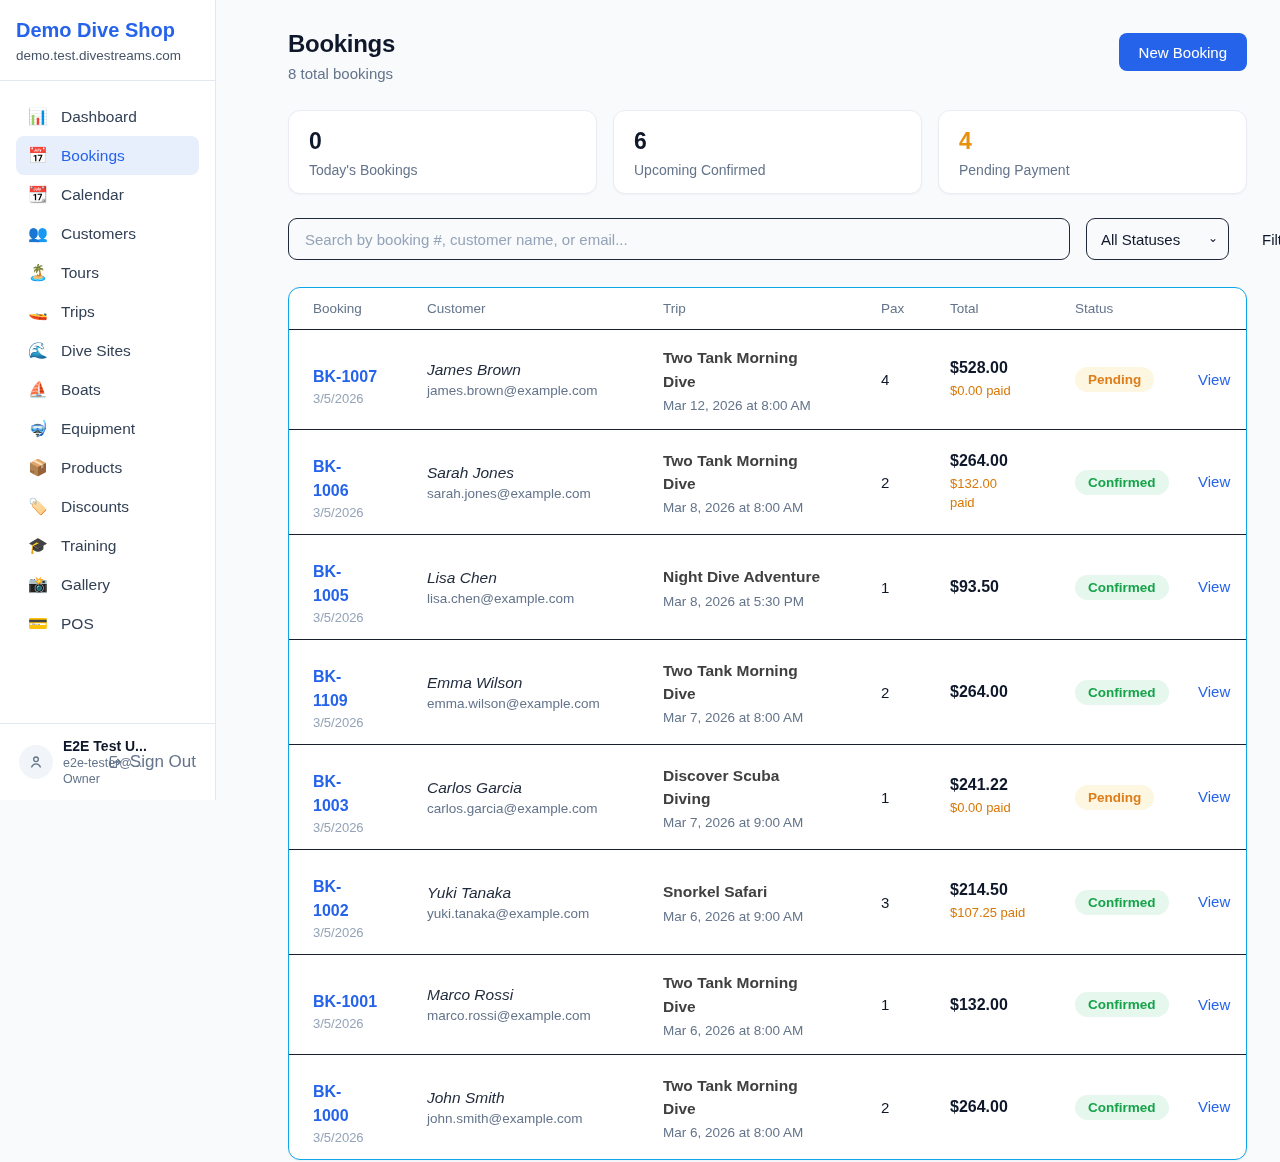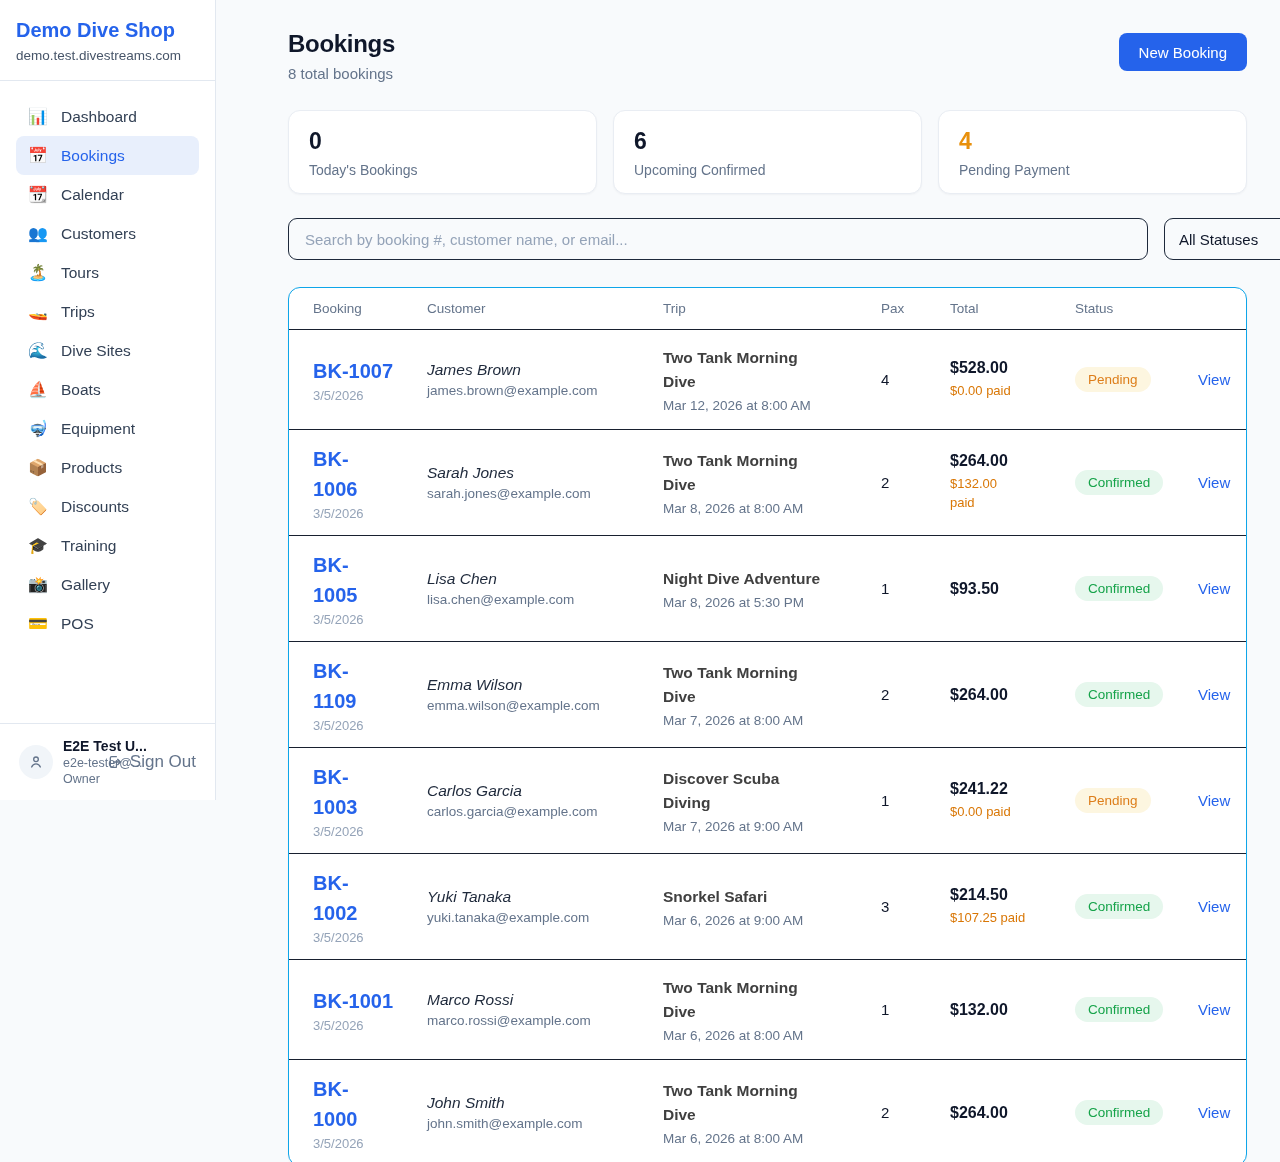--- a/index.html
+++ b/index.html
@@ -64,21 +64,21 @@
     background:#fff; border:1px solid #e9edf3; border-radius:12px;
     padding:17px 20px; box-shadow:0 1px 2px rgba(15,23,42,0.04);
     height:84px;
   }
   .stat-value { font-size:23px; font-weight:700; color:#0f172a; }
   .stat-card.accent .stat-value { color:#e8900c; }
   .stat-label { font-size:14px; color:#64748b; margin-top:7px; }
   
   .controls { display:flex; align-items:center; margin-top:24px; }
   .search-input {
-    flex:0 0 auto; width:860px; height:42px;
+    flex:0 0 auto; width:782px; height:42px;
     border:1px solid #1e293b; border-radius:9px;
     padding:0 16px; font-size:15px; font-family:inherit; color:#0f172a;
     background:#f8fafc; outline:none;
   }
   .search-input::placeholder { color:#94a3b8; }
   .select-wrap { position:relative; margin-left:16px; }
   .status-select {
     -webkit-appearance:none; appearance:none;
     height:42px; width:143px;
     border:1px solid #1e293b; border-radius:9px;
@@ -94,37 +94,37 @@
   .table-card {
     margin-top:27px; background:#fff;
     border:1px solid #0ea5e9; border-radius:12px;
     overflow:hidden; box-shadow:0 1px 2px rgba(15,23,42,0.04);
   }
   .tgrid { display:grid; grid-template-columns:114px 236px 218px 69px 125px 123px 1fr; padding:0 24px; }
   .thead { height:41px; align-items:center; }
   .th { font-size:13.5px; color:#64748b; font-weight:500; }
   .trow { border-top:1px solid #18202f; min-height:100px; align-items:center; padding-top:14px; padding-bottom:14px; }
   .cell { padding-right:10px; }
-  .bid { font-size:20px; font-weight:600; color:#2563eb; cursor:pointer; line-height:1.5; }
+  .bid { font-size:16px; font-weight:600; color:#2563eb; cursor:pointer; line-height:1.5;margin-top:11px; }
   .bid[data-wrap="true"] { max-width:40px; }
   .bdate { font-size:13px; color:#94a3b8; margin-top:2px; }
   .cname { font-size:15.5px; color:#1e293b;font-style:italic; }
   .cemail { font-size:13.5px; color:#64748b; margin-top:4px; }
   .tname { font-size:15.5px; font-weight:600; color:#404040; line-height:1.5; }
   .tname[data-wrap="true"] { max-width:150px; }
   .tname[data-wrap="false"] { white-space:nowrap; }
   .tdate { font-size:13.5px; color:#64748b; margin-top:5px; }
   .pax { font-size:15px; color:#0f172a; }
   .tot { font-size:16px; font-weight:700; color:#0f172a; }
   .paid { font-size:13px; color:#d97706; margin-top:5px; line-height:1.45; }
   .paid:empty { display:none; }
   .paid[data-wrap="true"] { max-width:62px; }
   .badge {
     display:inline-block; padding:5px 13px; border-radius:999px;
-    font-size:13.5px; font-weight:400;
+    font-size:13.5px; font-weight:700;
   }
   .badge[data-status="Pending"] { background:#fdf6e0; color:#dd7e1a; }
   .badge[data-status="Confirmed"] { background:#e6f7ed; color:#16a34a; }
   .cell.view { text-align:right; padding-right:0; }
   .viewlink { font-size:15px; color:#2563eb; font-weight:500; cursor:pointer; text-decoration:none; }
 </style>
 </head>
 <body>
 
 <aside class="sidebar">

